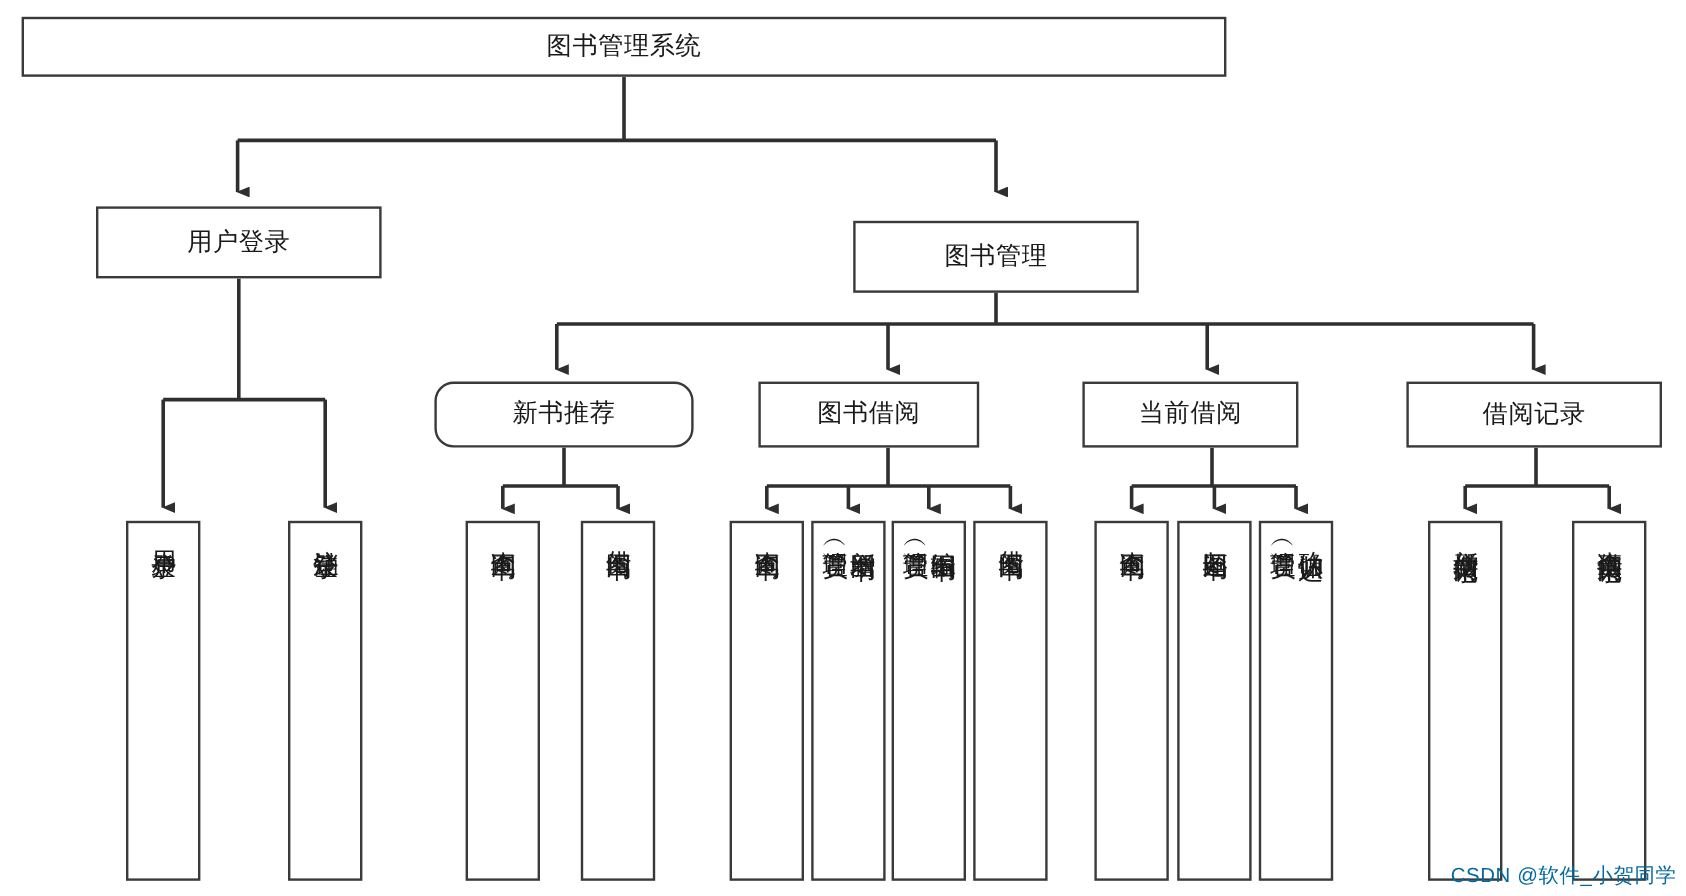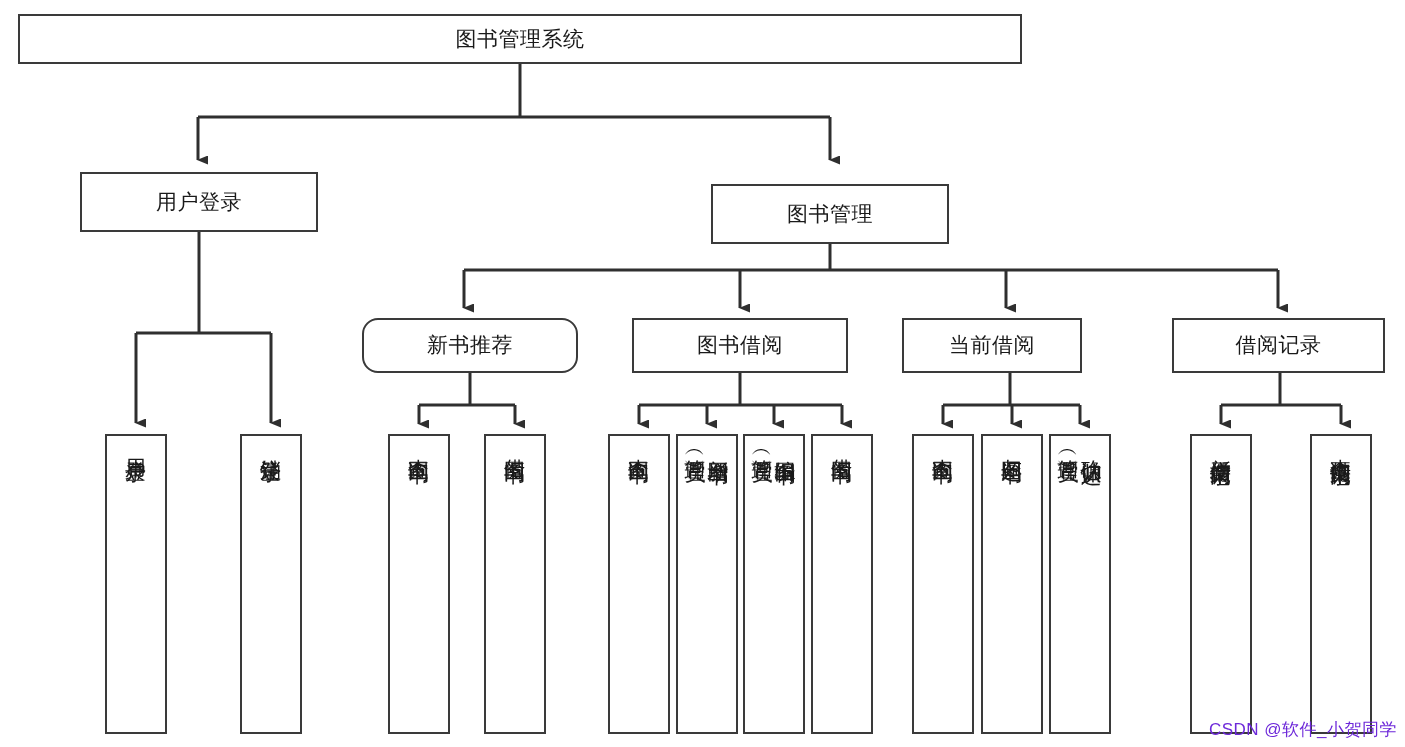--- a/index.html
+++ b/index.html
@@ -57,21 +57,21 @@
     font-size: 21px;
     letter-spacing: 1.5px;
     line-height: 1.1;
     margin: 0 auto;
   }
   #watermark {
     position: absolute;
     right: 8px;
     bottom: 6px;
     font-size: 17px;
-    color: #6d28d9;
+    color: #0369a1;
     letter-spacing: 0.5px;
     z-index: 5;
     user-select: none;
   }
 </style>
 </head>
 <body>
 
 <div id="diagram-canvas">
 
@@ -134,21 +134,21 @@
   </div>
 
   <div class="node horizontal" style="left:711px; top:168px; width:238px; height:60px;margin-top:16px;">
     <span class="node-label">图书管理</span>
   </div>
 
   <div class="node horizontal" style="left:362px; top:318px; width:216px; height:55px;border-radius:16px;">
     <span class="node-label">新书推荐</span>
   </div>
 
-  <div class="node horizontal" style="left:632px; top:318px; width:216px; height:55px;">
+  <div class="node horizontal" style="left:632px; top:318px; width:184px; height:55px;">
     <span class="node-label">图书借阅</span>
   </div>
 
   <div class="node horizontal" style="left:902px; top:318px; width:180px; height:55px;">
     <span class="node-label">当前借阅</span>
   </div>
 
   <div class="node horizontal" style="left:1172px; top:318px; width:213px; height:55px;font-family:Liberation Serif, serif;">
     <span class="node-label">借阅记录</span>
   </div>

